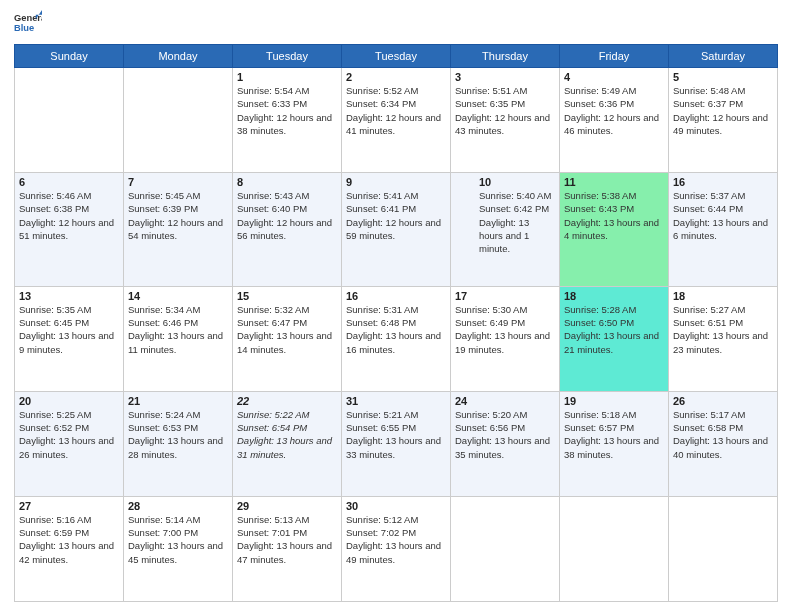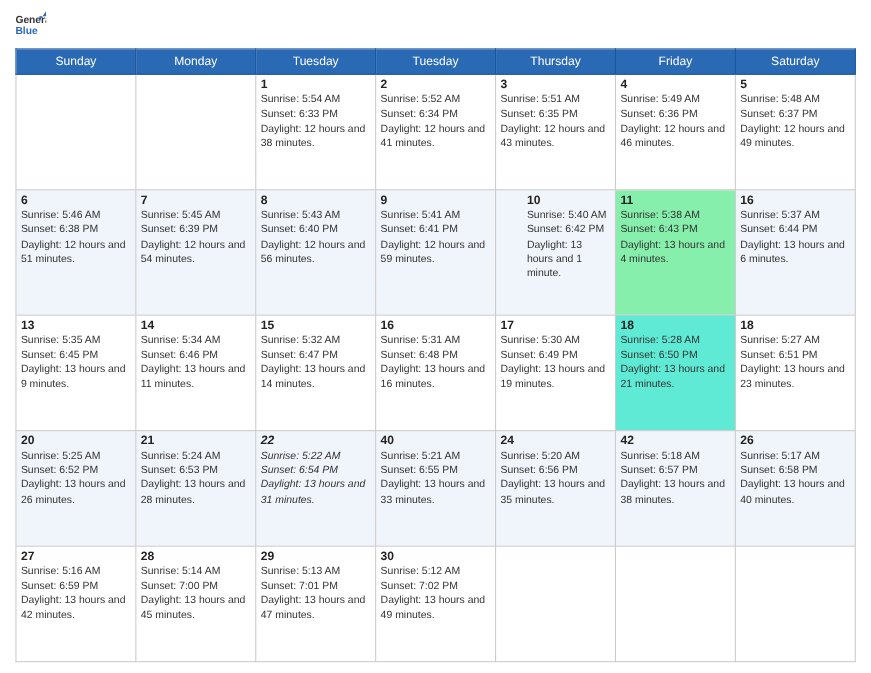--- a/index.html
+++ b/index.html
@@ -301,37 +301,37 @@
       </td>
           <td style="background: rgb(240, 244, 251); font-style: italic;">
         <span class="day-num">22</span>
         <div class="day-info">
           Sunrise: 5:22 AM<br>
           Sunset: 6:54 PM<br>
           Daylight: 13 hours and 31 minutes.
         </div>
       </td>
           <td style="background: rgb(240, 244, 251);">
-        <span class="day-num">40</span>
+        <span class="day-num">31</span>
         <div class="day-info">
           Sunrise: 5:21 AM<br>
           Sunset: 6:55 PM<br>
           Daylight: 13 hours and 33 minutes.
         </div>
       </td>
           <td style="background: rgb(240, 244, 251);">
         <span class="day-num">24</span>
         <div class="day-info">
           Sunrise: 5:20 AM<br>
           Sunset: 6:56 PM<br>
           Daylight: 13 hours and 35 minutes.
         </div>
       </td>
           <td style="background: rgb(240, 244, 251);">
-        <span class="day-num">42</span>
+        <span class="day-num">19</span>
         <div class="day-info">
           Sunrise: 5:18 AM<br>
           Sunset: 6:57 PM<br>
           Daylight: 13 hours and 38 minutes.
         </div>
       </td>
           <td style="background: rgb(240, 244, 251);">
         <span class="day-num">26</span>
         <div class="day-info">
           Sunrise: 5:17 AM<br>

